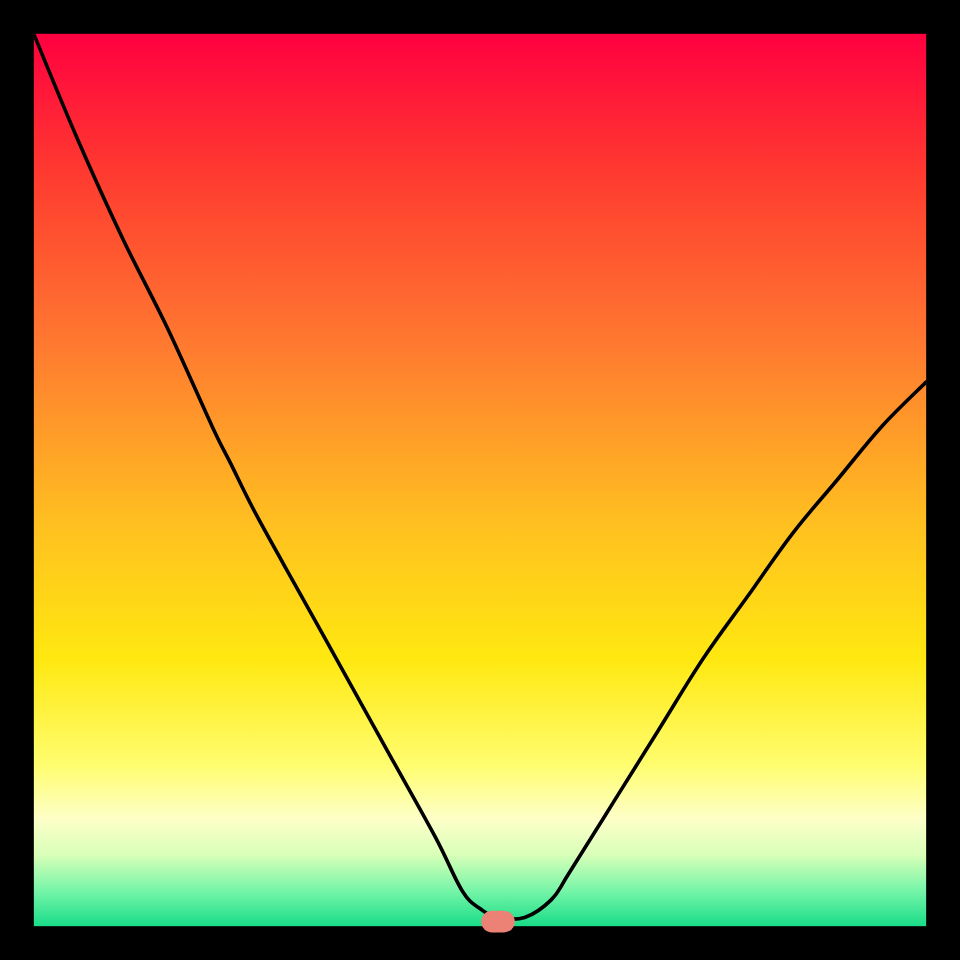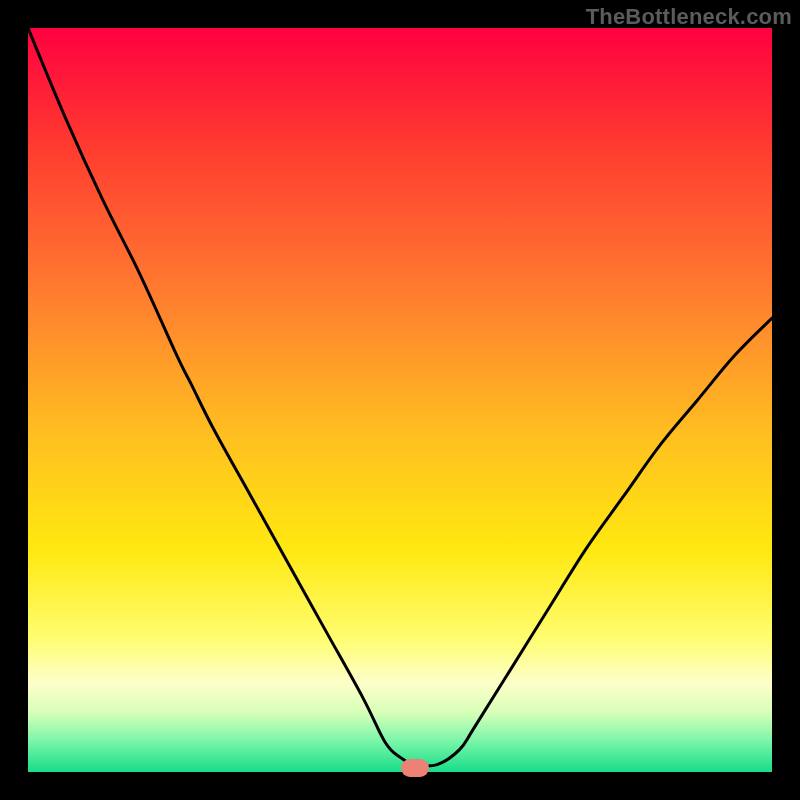--- a/index.html
+++ b/index.html
@@ -42,21 +42,20 @@
     border-radius: 10px;
     background: #ec8276;
     z-index: 5;
   }
 </style>
 </head>
 <body>
 
 <div class="frame">
 
-  <div class="watermark">TheBottleneck.com</div>
 
   <svg class="plot" viewBox="0 0 744 744" preserveAspectRatio="none">
     <defs>
       <linearGradient id="bg-grad" x1="0" y1="0" x2="0" y2="1">
           <stop offset="0%" stop-color="#ff0040"></stop>
           <stop offset="15%" stop-color="#ff3830"></stop>
           <stop offset="35%" stop-color="#ff7a30"></stop>
           <stop offset="55.00000000000001%" stop-color="#ffc020"></stop>
           <stop offset="70%" stop-color="#ffe810"></stop>
           <stop offset="82%" stop-color="#fffd70"></stop>

